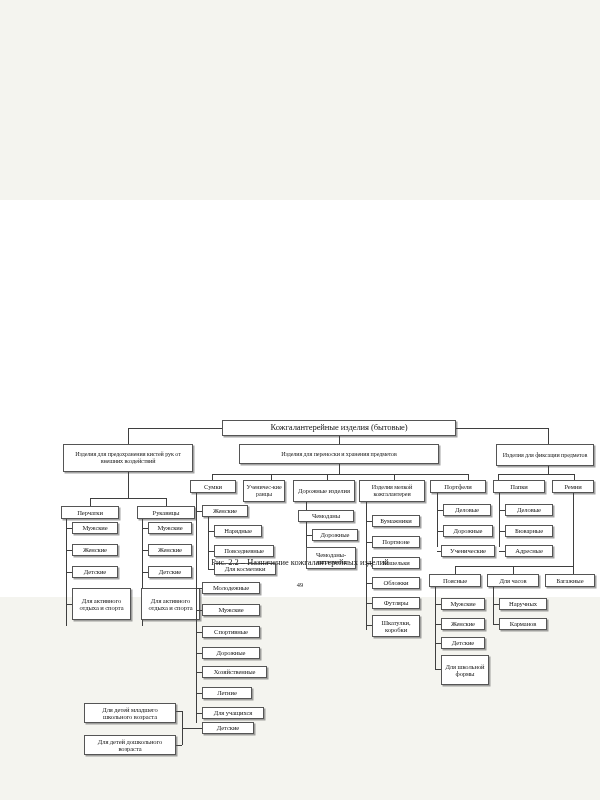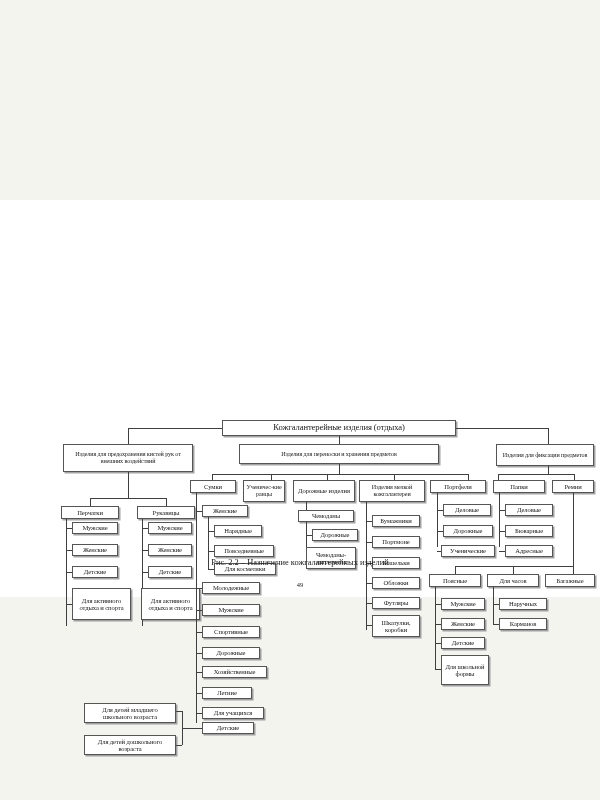--- a/index.html
+++ b/index.html
@@ -80,21 +80,21 @@
     color: #1a1a1a;
   }
 </style>
 </head>
 <body>
 
 <div id="page">
   <div id="diagram">
 
     <div class="bx f8" style="left:222px;top:220px;width:234px;height:16px;">
-      <span>Кожгалантерейные изделия (отдыха)</span>
+      <span>Кожгалантерейные изделия (бытовые)</span>
     </div>
 
     <div class="ln lnv" style="left:339px;top:236px;height:8px;"></div>
     <div class="ln lnh" style="left:128px;top:228px;width:94px;"></div>
     <div class="ln lnh" style="left:456px;top:228px;width:93px;"></div>
     <div class="ln lnv" style="left:128px;top:228px;height:16px;"></div>
     <div class="ln lnv" style="left:548px;top:228px;height:16px;"></div>
 
     <div class="bx f6" style="left:63px;top:244px;width:130px;height:28px;">
       <span>Изделия для предохранения кистей рук от внешних воздействий</span>

